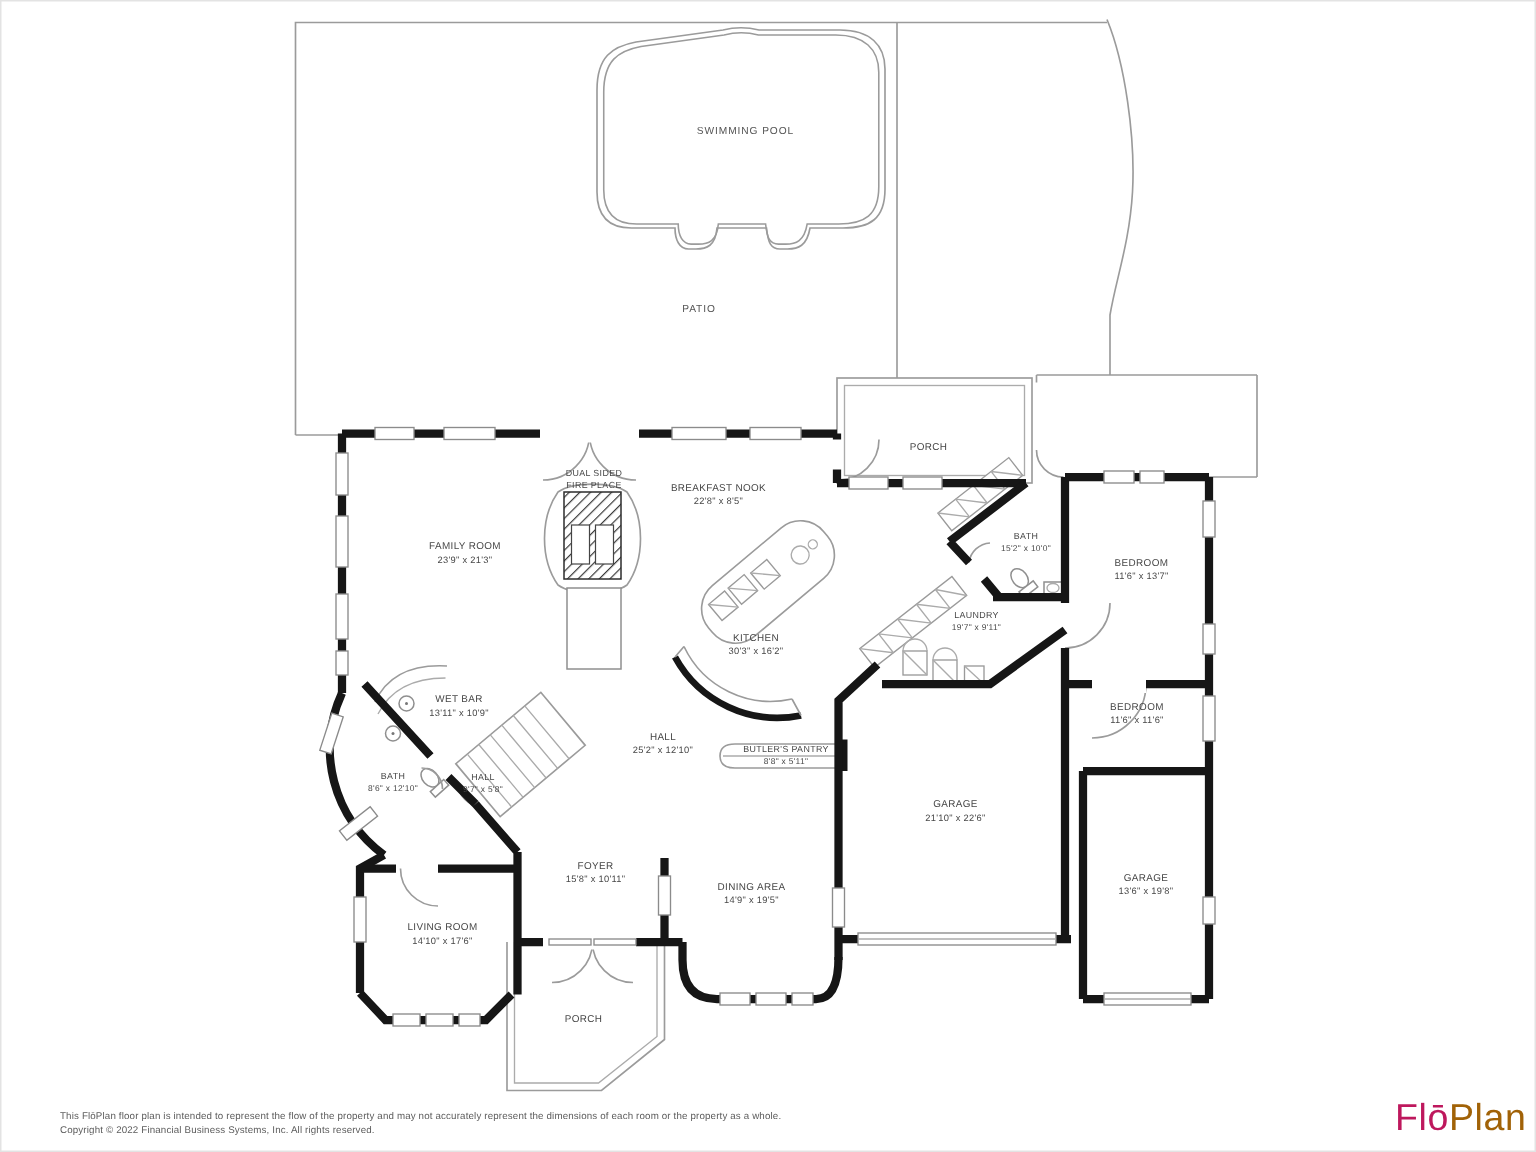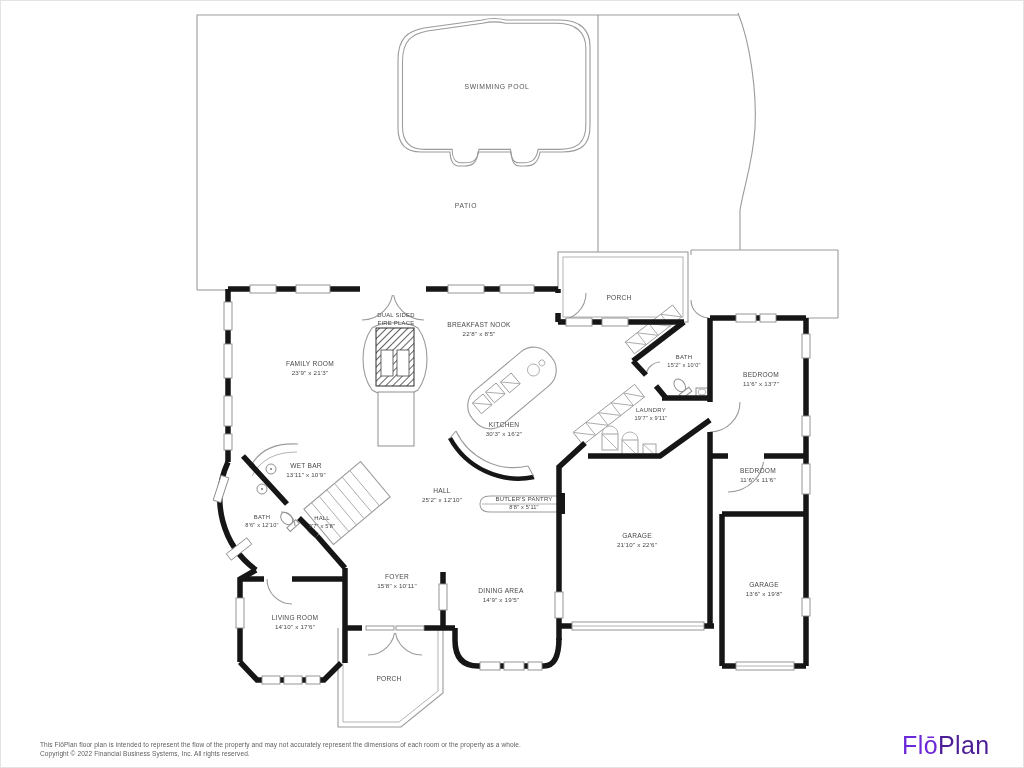--- a/index.html
+++ b/index.html
@@ -15,22 +15,22 @@
   .thin{stroke:#9b9b9b;stroke-width:1.1;fill:none;}
   .thin2{stroke:#ababab;stroke-width:.9;fill:none;}
   .wall{stroke:#161616;stroke-width:5.5;fill:none;}
   .win{fill:#ffffff;stroke:#8b8b8b;stroke-width:.9;}
   .open{fill:#ffffff;stroke:none;}
   .fix{stroke:#8f8f8f;stroke-width:1;fill:#fff;}
   .cab{stroke:#9a9a9a;stroke-width:.9;fill:#fff;}
   #footer-disclaimer{position:absolute;left:40px;top:740px;width:660px;
      font-size:6.5px;line-height:9px;color:#5c5c5c;letter-spacing:.1px;}
   #footer-logo{position:absolute;left:902px;top:731px;font-size:25px;font-weight:500;letter-spacing:.4px;}
-  #footer-logo .p1{color:#6d28d9;}
-  #footer-logo .p2{color:#4c1d95;}
+  #footer-logo .p1{color:#be185d;margin-left:28px;}
+  #footer-logo .p2{color:#a16207;}
 </style>
 </head>
 <body>
 
 <div id="page">
 <svg id="plan-svg" width="1024" height="768" viewBox="0 0 1024 768" xmlns="http://www.w3.org/2000/svg">
   <defs>
     <pattern id="hatch" width="5" height="5" patternUnits="userSpaceOnUse" patternTransform="rotate(45)">
       <rect width="5" height="5" fill="#ffffff"></rect>
       <line x1="0" y1="0" x2="0" y2="5" stroke="#3a3a3a" stroke-width="1.6"></line>

